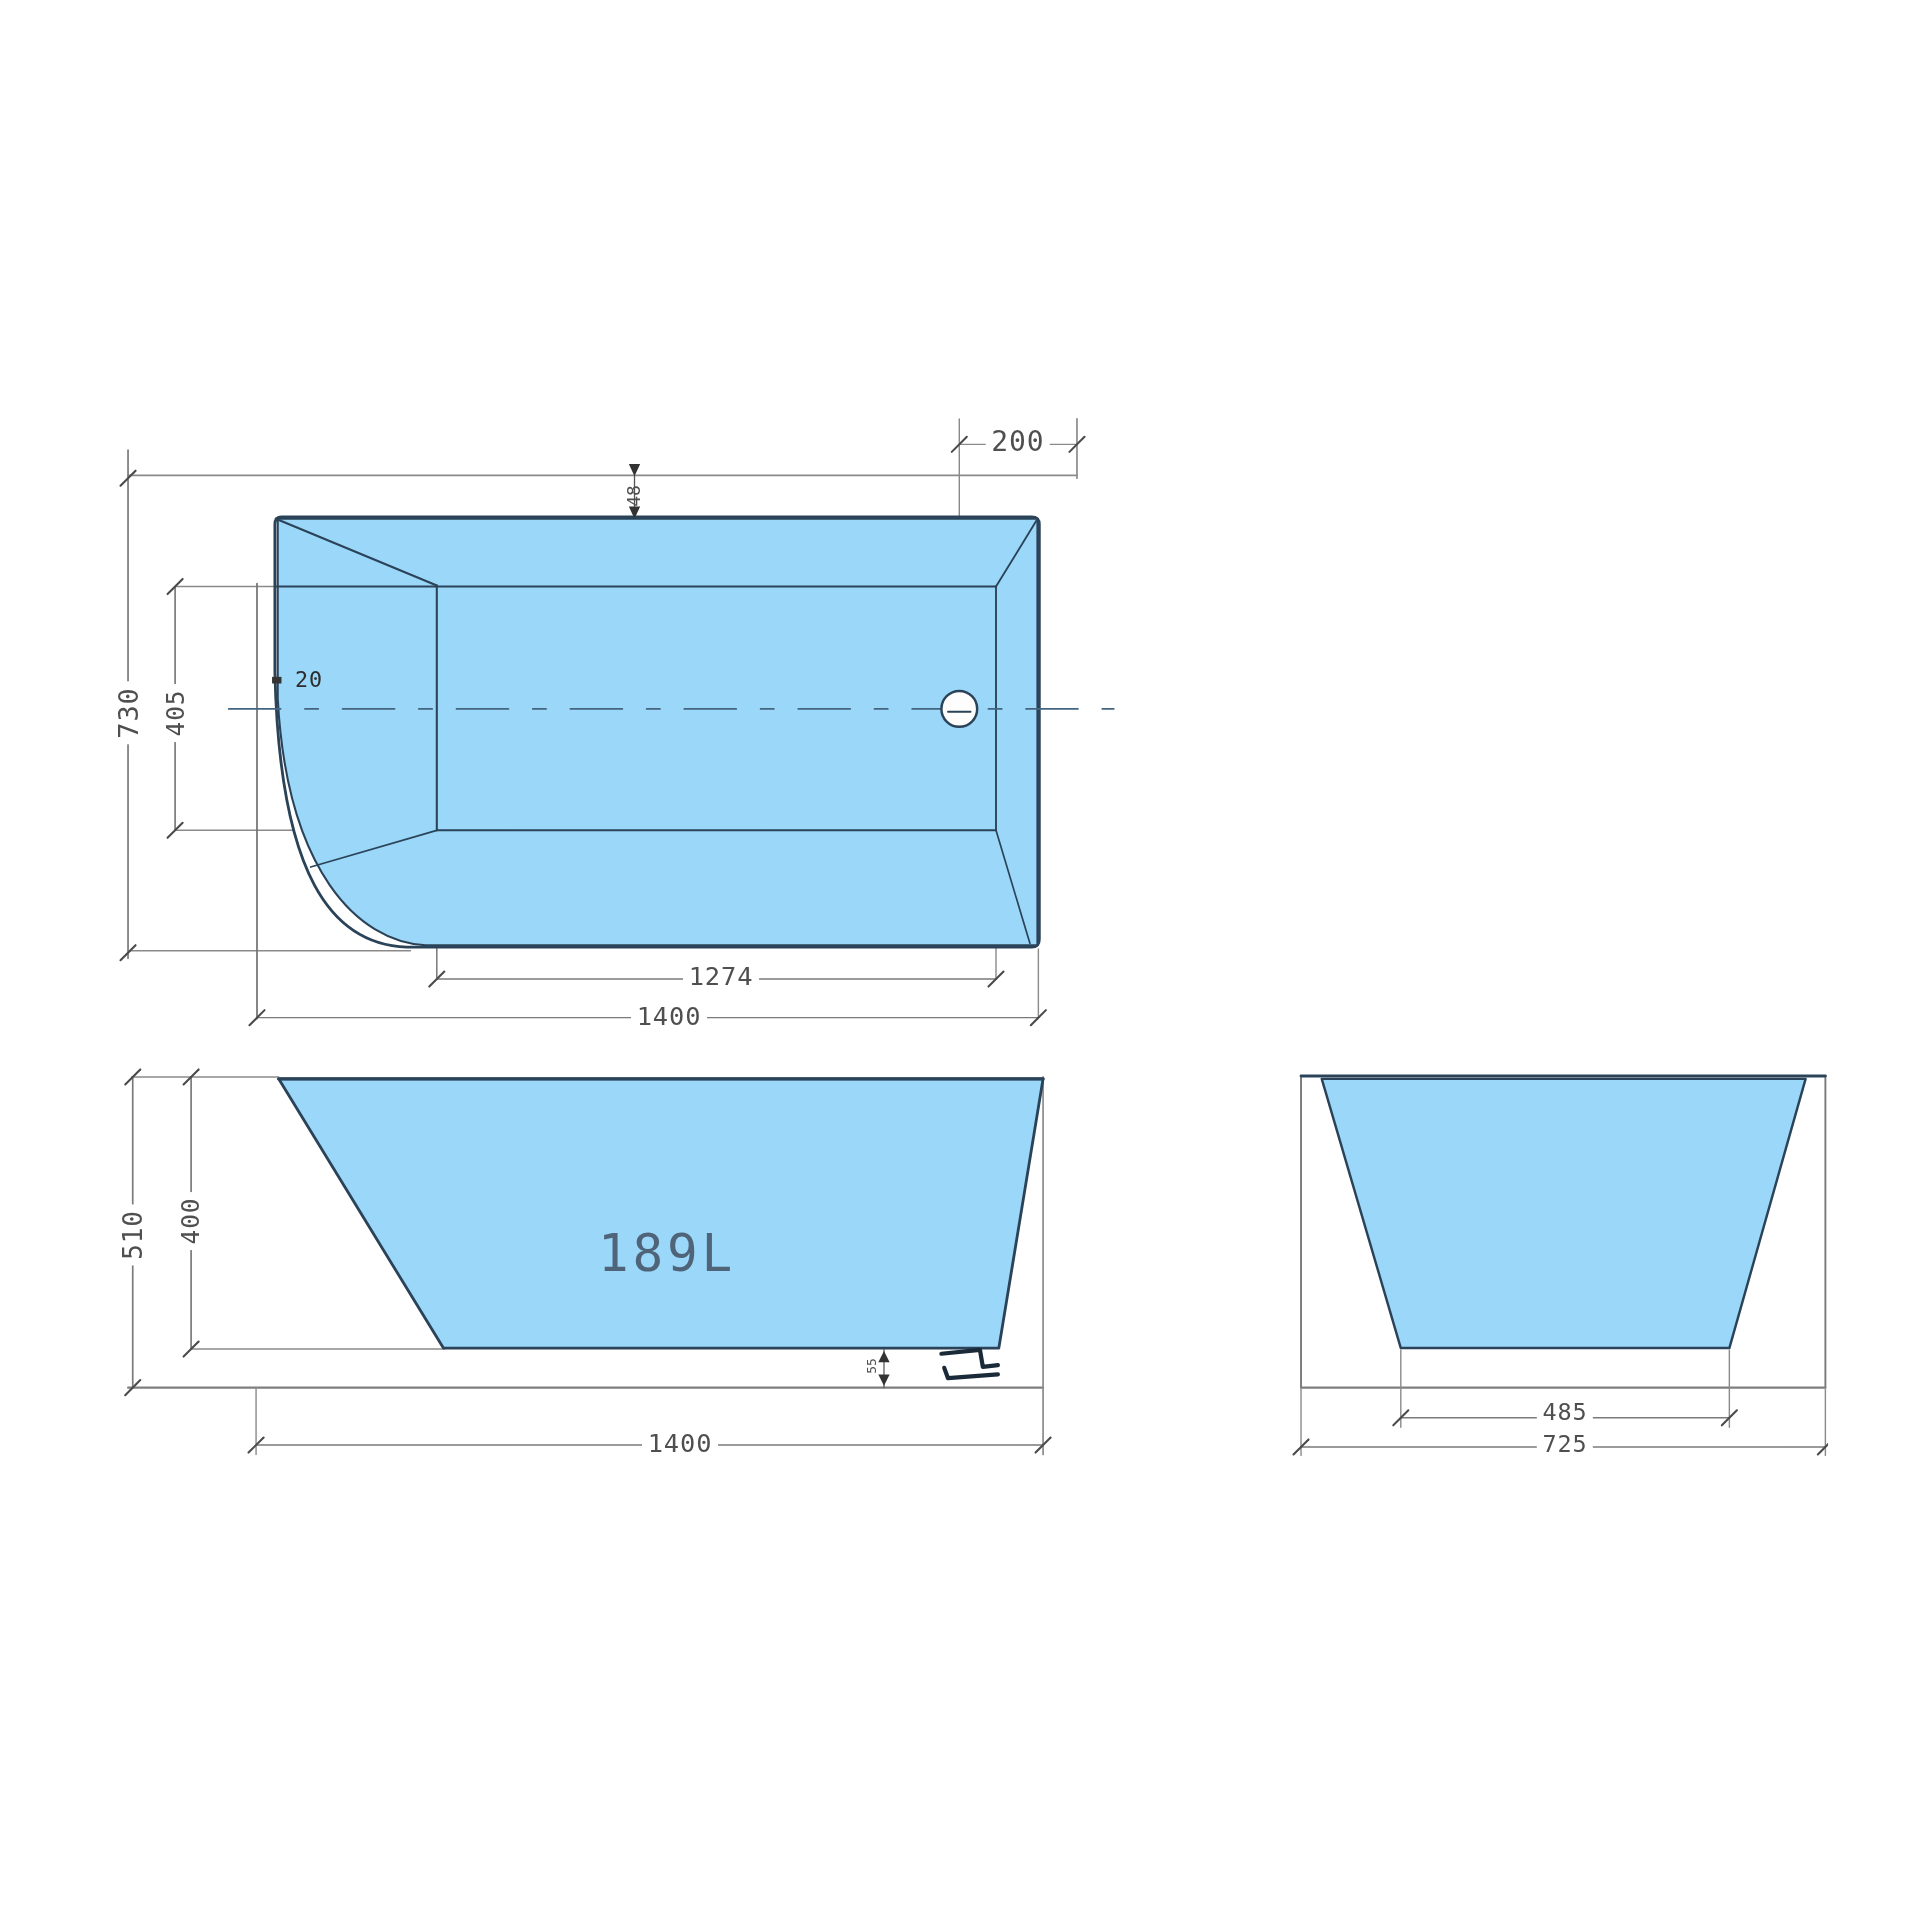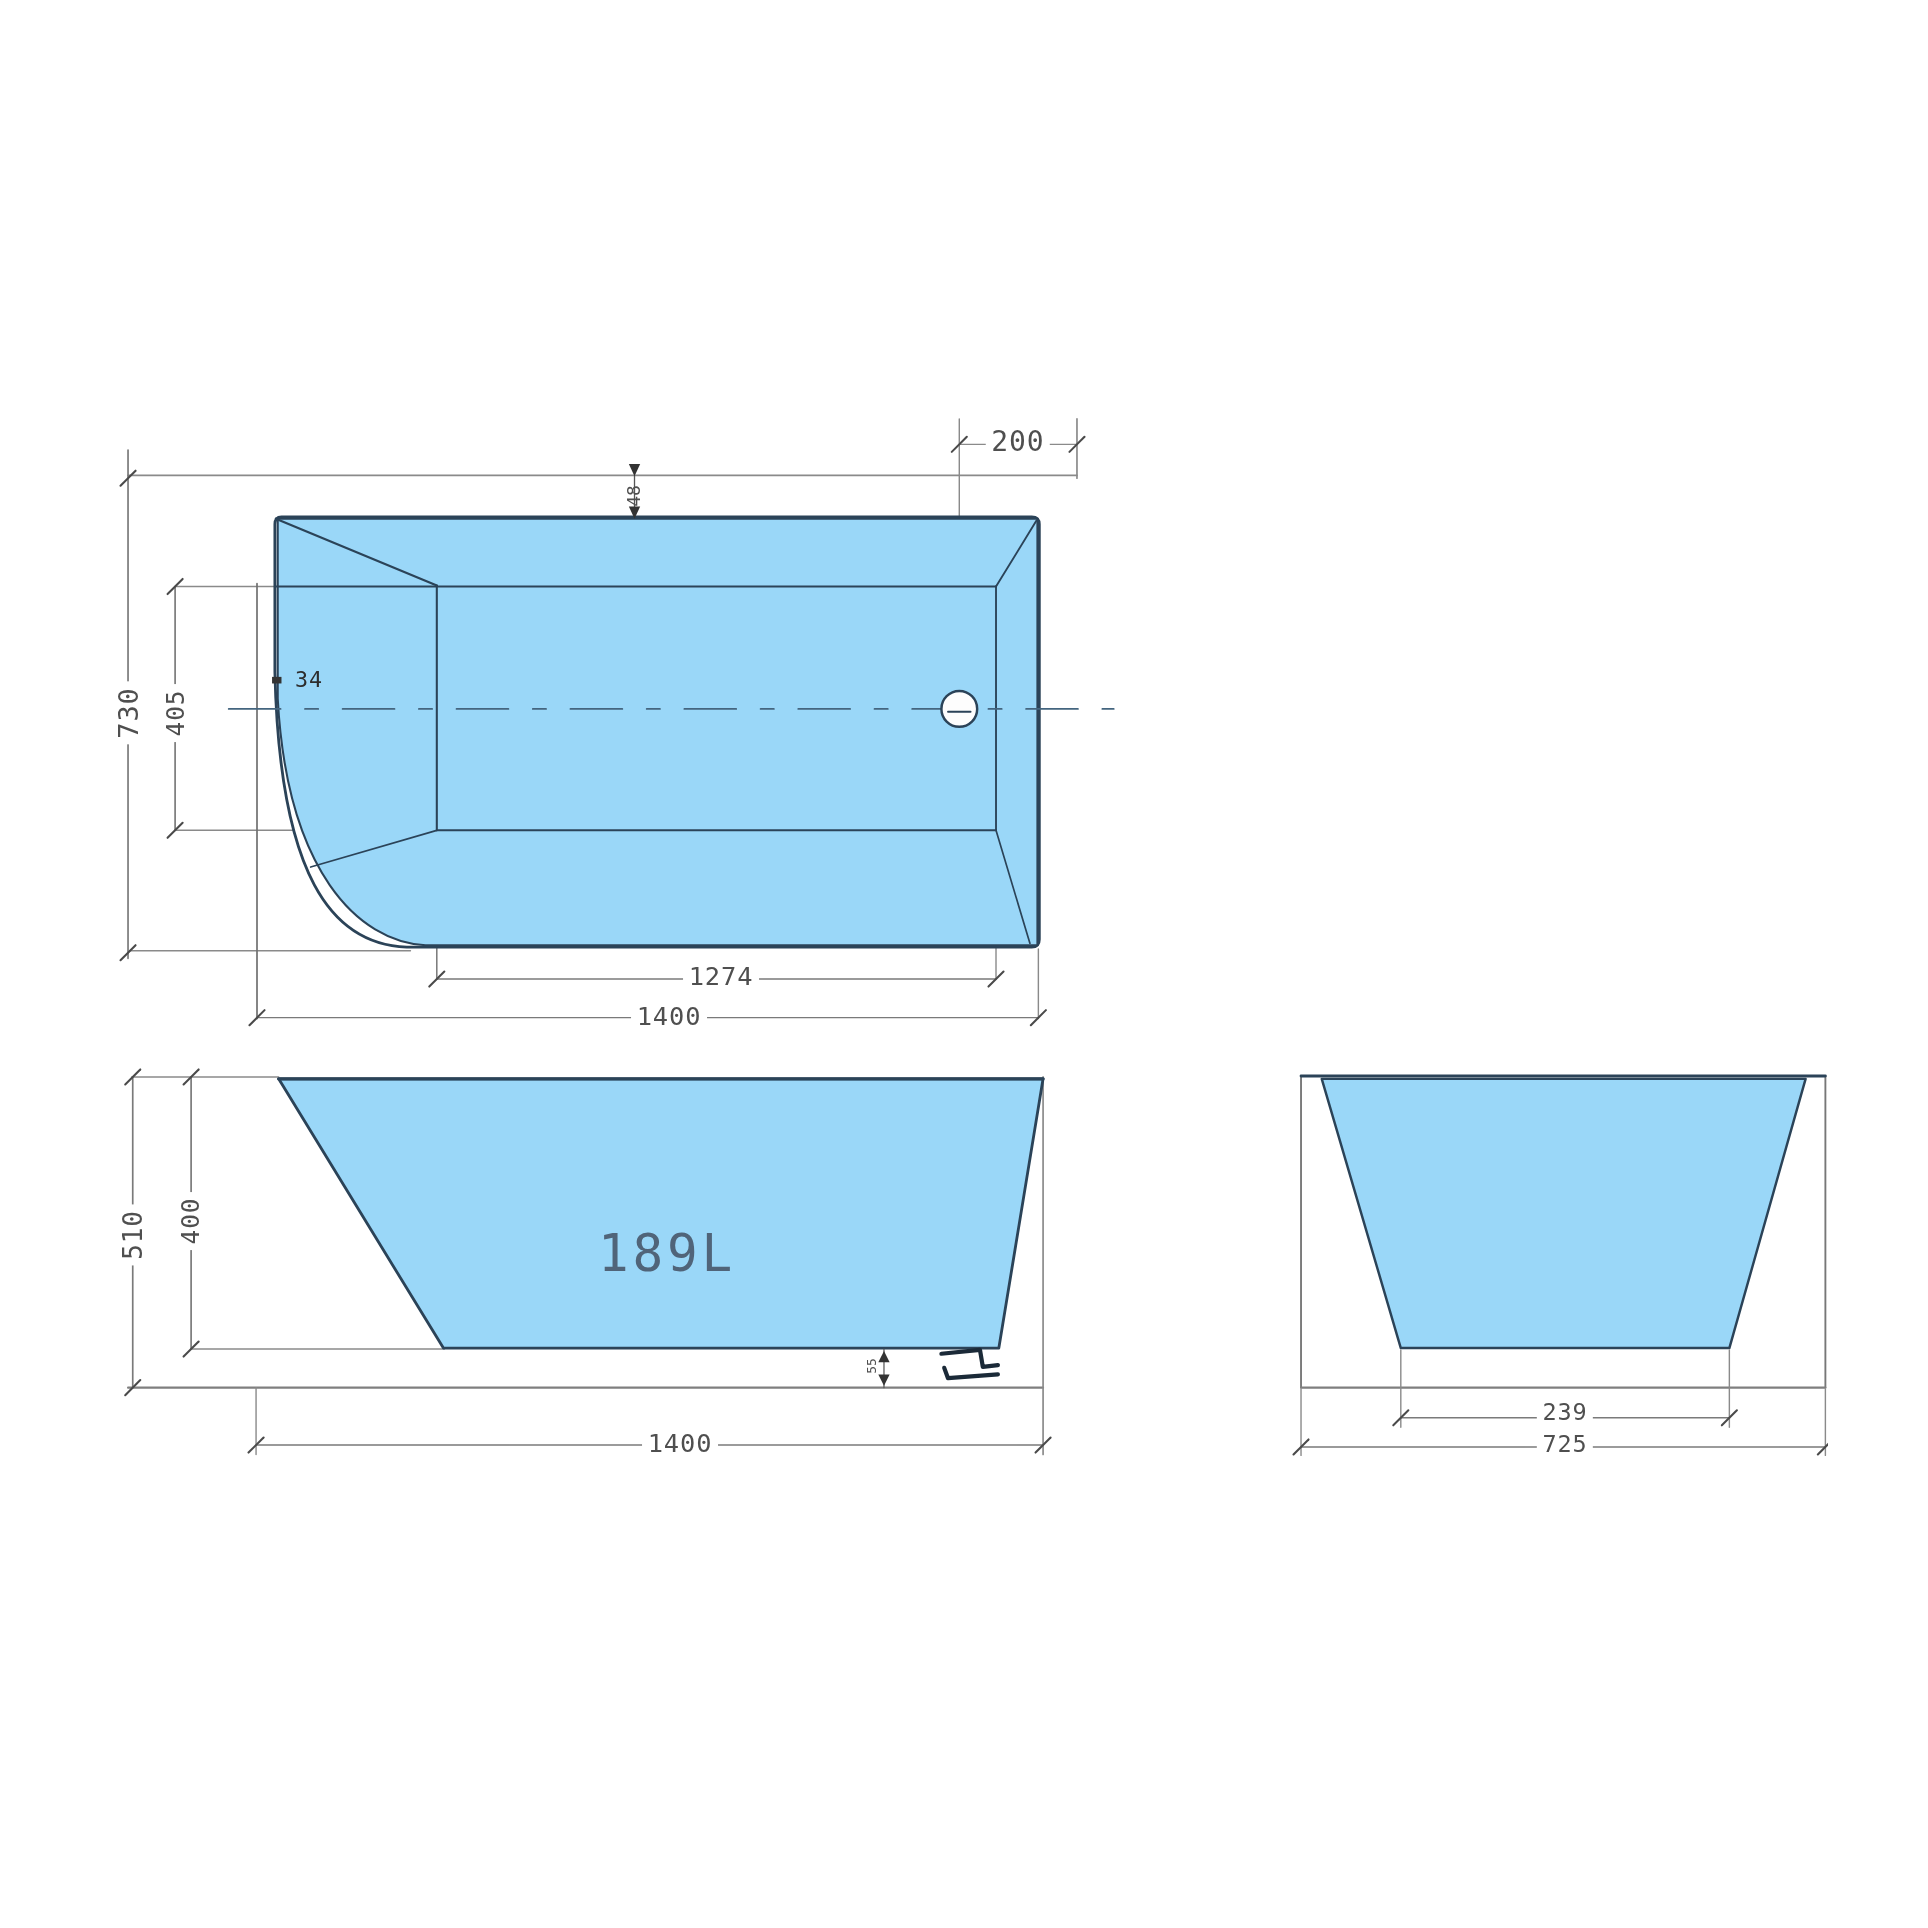--- a/index.html
+++ b/index.html
@@ -166,34 +166,34 @@
   </svg>
 
   <span class="lbl bg" style="left:1018px; top:442px; font-size:28px;">200</span>
 
   <span class="lbl vert tiny" style="left:634px; top:496px;">48</span>
 
   <span class="lbl vert bg" style="left:128px; top:713px; font-size:27px;">730</span>
 
   <span class="lbl vert bg" style="left:176px; top:713px; font-size:24.5px;">405</span>
 
-  <span class="lbl" style="left:309px; top:680px; font-size:21.7px; color:#2d2d2d;">34</span>
+  <span class="lbl" style="left:309px; top:680px; font-size:21.7px; color:#2d2d2d;">20</span>
 
   <span class="lbl bg" style="left:721px; top:977px;">1274</span>
 
   <span class="lbl bg" style="left:669px; top:1017px;">1400</span>
 
   <span class="lbl vert bg" style="left:133px; top:1235px; font-size:26px;">510</span>
 
   <span class="lbl vert bg" style="left:191px; top:1221px; font-size:24.5px;">400</span>
 
   <span class="lbl volume" style="left:667px; top:1220px;">189L</span>
 
   <span class="lbl vert micro" style="left:871px; top:1366px;">55</span>
 
   <span class="lbl bg" style="left:680px; top:1444px;">1400</span>
 
-  <span class="lbl bg" style="left:1565px; top:1413px; font-size:23.5px;">239</span>
+  <span class="lbl bg" style="left:1565px; top:1413px; font-size:23.5px;">485</span>
 
   <span class="lbl bg" style="left:1565px; top:1445px; font-size:23.5px;">725</span>
 
 </div>
 
 
 </body></html>

